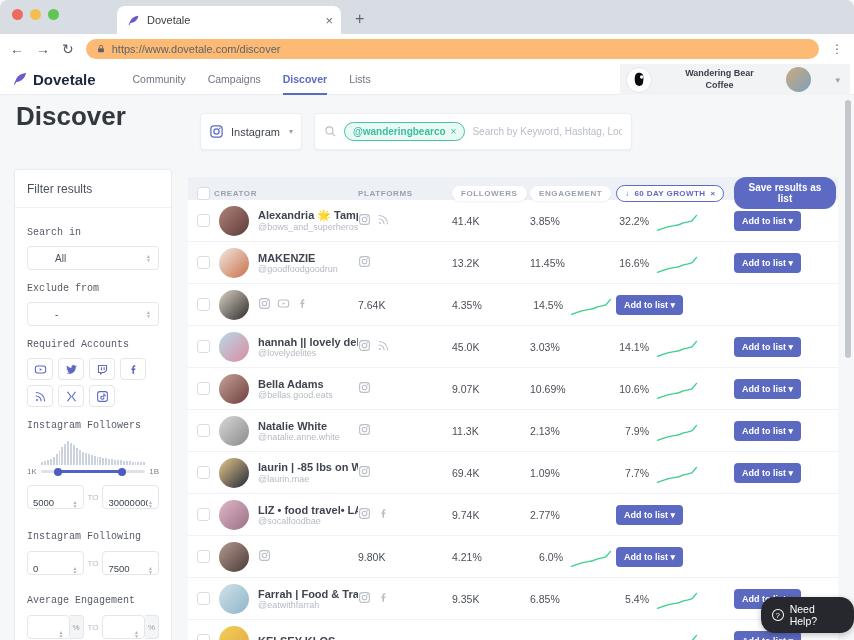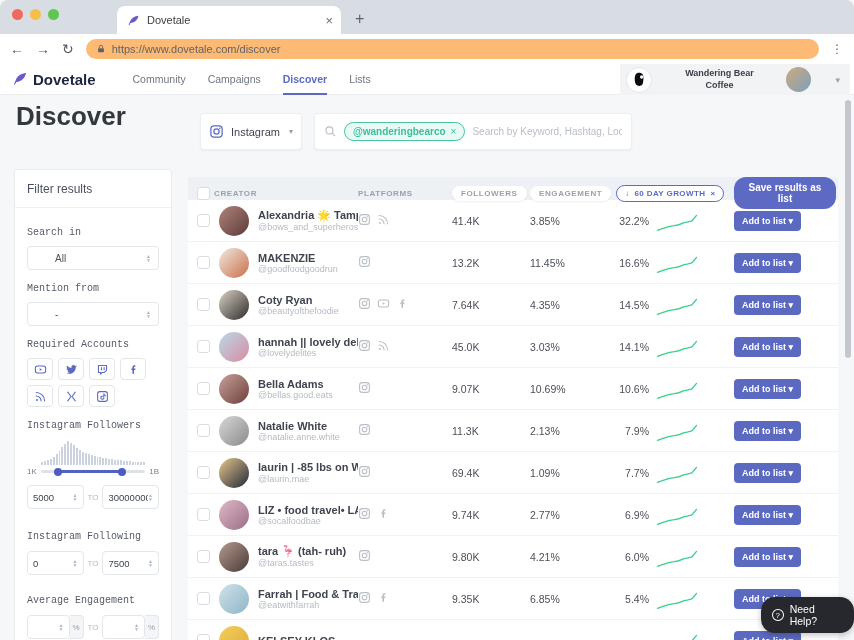--- a/index.html
+++ b/index.html
@@ -61,21 +61,21 @@
   .histo-wrap { position:relative; margin-top:4px; }
   .histo { display:flex; align-items:flex-end; gap:1px; height:26px; padding:0 14px; }
   .histo i { width:2px; background:#ccd2de; display:block; }
   .sliderline { display:flex; align-items:center; gap:4px; margin-top:2px; }
   .slider-tick { font-size:8px; color:#7a808a; }
   .track { position:relative; flex:1; height:3px; background:#dfe3e9; border-radius:2px; }
   .range { position:absolute; left:16%; right:21%; top:0; height:3px; background:#5161c4; }
   .handle { position:absolute; top:-2.5px; width:8px; height:8px; border-radius:50%; background:#4d5cc0; }
   .handle.l { left:13%; } .handle.r { right:18%; }
   .minmax { display:flex; align-items:center; gap:4px; margin-top:9px; }
-  .num { flex:1; height:24px; border:1px solid #e3e6ea; border-radius:4px; display:flex; align-items:center; padding:0 5px; gap:0; min-width:0; }
+  .num { flex:1; height:24px; border:1px solid #e3e6ea; border-radius:4px; display:flex; align-items:flex-end; padding:0 5px; gap:0; min-width:0; }
   .num .v { font-size:9.5px; color:#3f4450; flex:1; overflow:hidden; white-space:nowrap; }
   .to { font-size:8px; color:#b3b9c2; }
   .pct { width:14px; height:24px; border:1px solid #e3e6ea; border-left:0; border-radius:0 4px 4px 0; margin-left:-4px; background:#f4f5f7; font-size:8px; color:#9aa0a8; display:flex; align-items:center; justify-content:center; }
 
   
   .table { position:absolute; left:188px; top:82px; width:650px; }
   .grid { display:grid; grid-template-columns:26px 44px minmax(0,1fr) 94px 78px 86px 118px 104px; align-items:center; }
   .thead { background:#edf0f5; border-radius:3px; height:23px; }
   .th { font-size:8px; letter-spacing:.6px; color:#9aa1ad; font-weight:bold; }
   .pill { background:#fff; border-radius:10px; padding:3px 9px; box-shadow:0 1px 2px rgba(40,50,60,.08); justify-self:start; }
@@ -183,21 +183,21 @@
     <div class="sb-body">
       <div class="sb-label">Search in</div>
       <div class="sb-select">
         <span class="val">All</span>
         <span class="spin">
             <span>▲</span>
             <span>▼</span>
           </span>
       </div>
 
-      <div class="sb-label">Mention from</div>
+      <div class="sb-label">Exclude from</div>
       <div class="sb-select">
         <span class="val">-</span>
         <span class="spin">
             <span>▲</span>
             <span>▼</span>
           </span>
       </div>
 
       <div class="sb-label">Required Accounts</div>
       <div class="acct-icons">
@@ -418,24 +418,20 @@
       <svg class="spark" viewBox="0 0 46 28">
               <polyline fill="none" stroke-width="1.5" stroke-linecap="round" points="2,24 8,22 14,20 20,19 25,18 30,16 35,15 39,14 44,8" stroke="#3ecf8e"></polyline>
             </svg>
     </span>
     <button class="addbtn"><span>Add to list</span> <span>▾</span></button>
   </div>
 
   <div class="grid trow">
     <span class="cb"></span>
     <span class="avatar" style="background: linear-gradient(135deg, rgb(217, 210, 199), rgb(46, 43, 40));"></span>
-    <span>
-      <div class="cname">Coty Ryan</div>
-      <div class="chandle">@beautyofthefoodie</div>
-    </span>
     <span class="platforms">
             <span><svg viewBox="0 0 24 24" fill="none" stroke="currentColor" stroke-width="2" stroke-linejoin="round" stroke-linecap="round" style="width: 13px; height: 13px;">
                 <rect x="3" y="3" width="18" height="18" rx="5"></rect>
                 <circle cx="12" cy="12" r="4.2"></circle>
                 <circle cx="17.3" cy="6.7" r="1.2" fill="currentColor" stroke="none"></circle>
               </svg></span>
             <span><svg viewBox="0 0 24 24" fill="none" stroke="currentColor" stroke-width="2" stroke-linejoin="round" stroke-linecap="round" style="width: 13px; height: 13px;">
                 <rect x="2.5" y="5.5" width="19" height="13" rx="4"></rect>
                 <path d="M10.5 9.5l4.5 2.5-4.5 2.5z" fill="currentColor" stroke="none"></path>
               </svg></span>
@@ -570,36 +566,26 @@
                 <rect x="3" y="3" width="18" height="18" rx="5"></rect>
                 <circle cx="12" cy="12" r="4.2"></circle>
                 <circle cx="17.3" cy="6.7" r="1.2" fill="currentColor" stroke="none"></circle>
               </svg></span>
             <span><svg viewBox="0 0 24 24" fill="none" stroke="currentColor" stroke-width="2" stroke-linejoin="round" stroke-linecap="round" style="width: 13px; height: 13px;">
                 <path fill="currentColor" stroke="none" d="M15.5 4h-2a3.5 3.5 0 0 0-3.5 3.5V10H8v3h2v7h3v-7h2.2l.5-3H13V8a1 1 0 0 1 1-1h1.5z"></path>
               </svg></span>
           </span>
     <span class="cellnum">9.74K</span>
     <span class="cellnum">2.77%</span>
-    <span class="growthcell">
-      <span class="g">6.9%</span>
-      <svg class="spark" viewBox="0 0 46 28">
-              <polyline fill="none" stroke-width="1.5" stroke-linecap="round" points="2,24 8,22 14,20 20,19 25,18 30,16 35,15 39,14 44,8" stroke="#3ecf8e"></polyline>
-            </svg>
-    </span>
     <button class="addbtn"><span>Add to list</span> <span>▾</span></button>
   </div>
 
   <div class="grid trow">
     <span class="cb"></span>
     <span class="avatar" style="background: linear-gradient(135deg, rgb(181, 154, 142), rgb(74, 58, 56));"></span>
-    <span>
-      <div class="cname">tara 🦩 (tah- ruh)</div>
-      <div class="chandle">@taras.tastes</div>
-    </span>
     <span class="platforms">
             <span><svg viewBox="0 0 24 24" fill="none" stroke="currentColor" stroke-width="2" stroke-linejoin="round" stroke-linecap="round" style="width: 13px; height: 13px;">
                 <rect x="3" y="3" width="18" height="18" rx="5"></rect>
                 <circle cx="12" cy="12" r="4.2"></circle>
                 <circle cx="17.3" cy="6.7" r="1.2" fill="currentColor" stroke="none"></circle>
               </svg></span>
           </span>
     <span class="cellnum">9.80K</span>
     <span class="cellnum">4.21%</span>
     <span class="growthcell">

